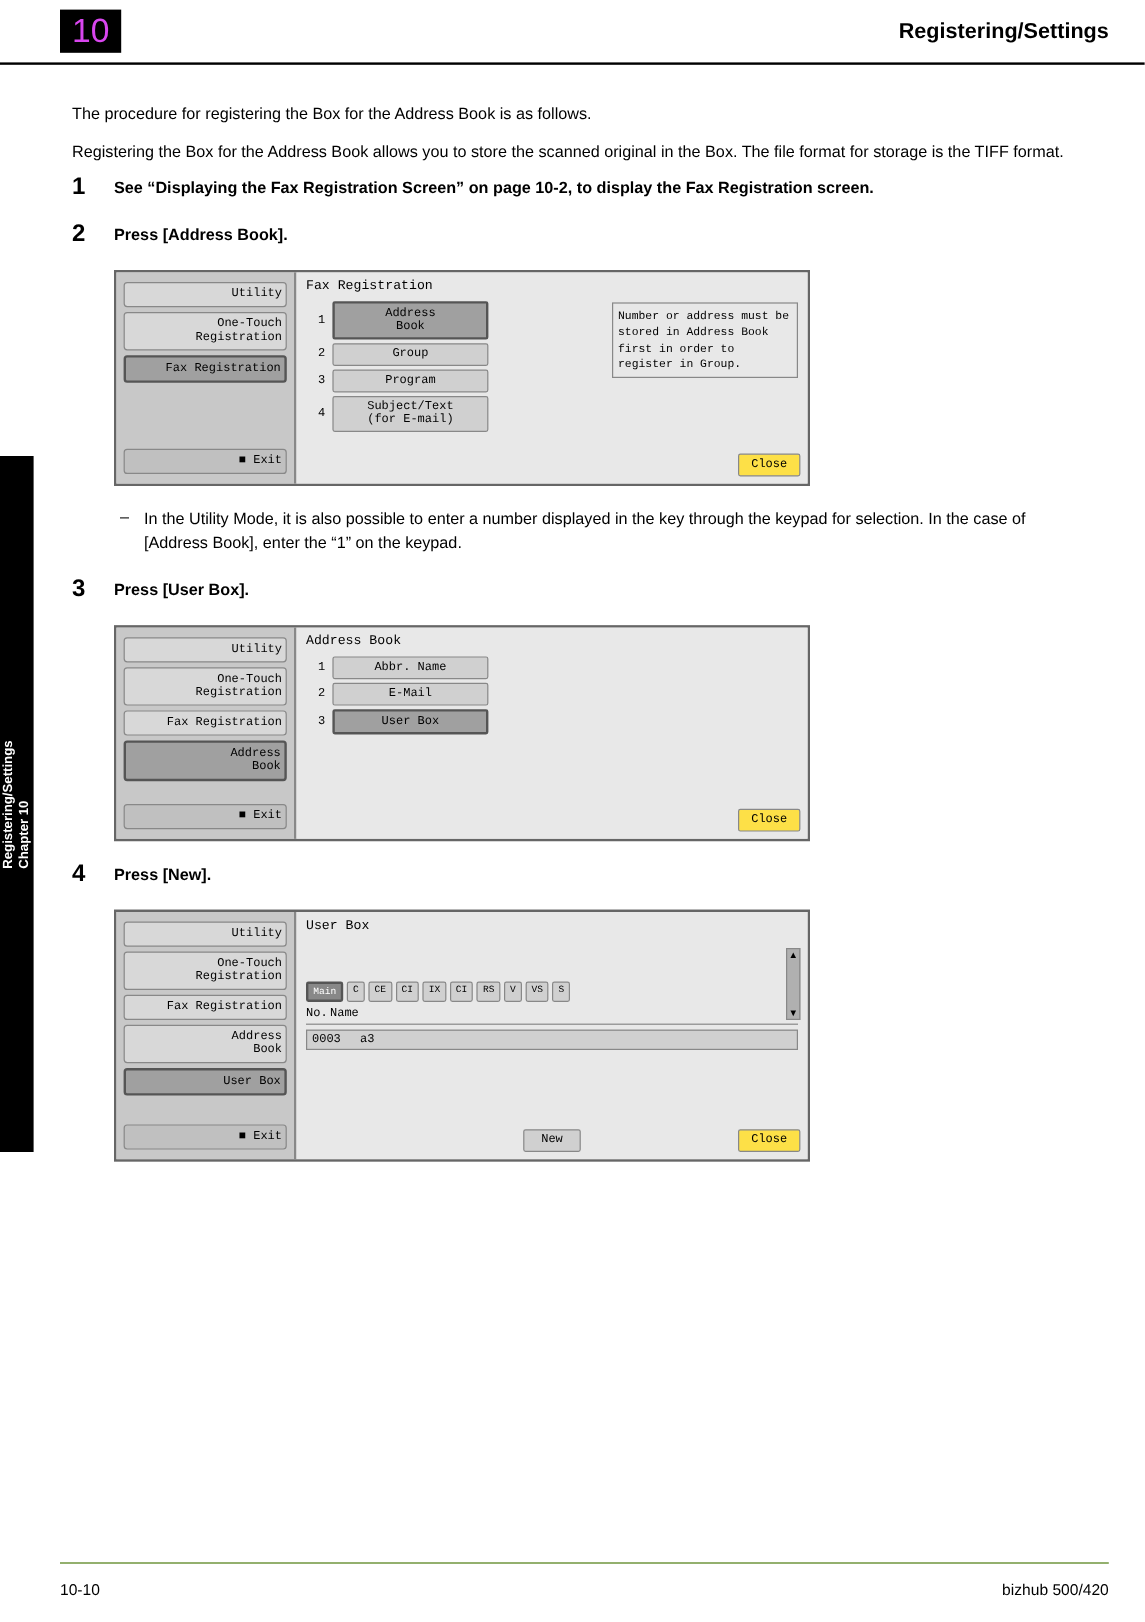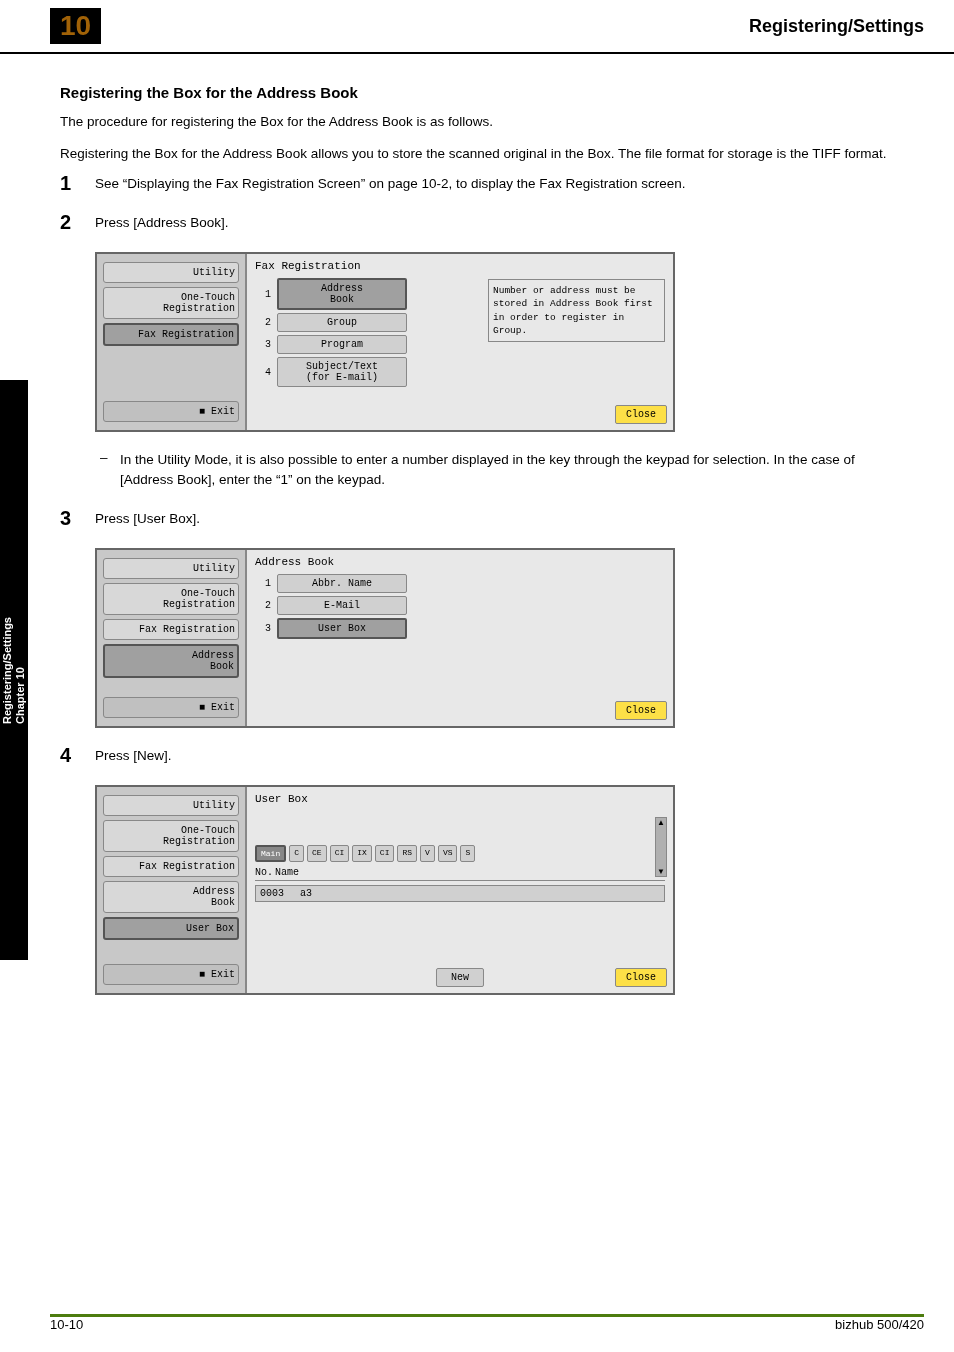--- a/index.html
+++ b/index.html
@@ -39,24 +39,24 @@
     
     .top-header {
       display: flex;
       align-items: center;
       border-bottom: 2px solid #000;
       padding: 8px 30px 8px 50px;
       margin-bottom: 20px;
     }
     .chapter-num {
       font-size: 28px;
-      font-weight: bold;
+      font-weight: normal;
       margin-right: 20px;
       background: #000;
-      color: #a16207;
+      color: #d946ef;
       padding: 2px 10px;
     }
     .header-title {
       font-size: 18px;
       font-weight: bold;
       margin-left: auto;
     }
 
     
     .main-content {
@@ -84,20 +84,21 @@
     .step-num {
       font-size: 20px;
       font-weight: bold;
       min-width: 35px;
       margin-top: -2px;
     }
     .step-text {
       font-size: 13.5px;
       line-height: 1.5;
       flex: 1;
+      font-weight: bold;
     }
 
     
     .dash-note {
       display: flex;
       margin: 10px 0 18px 40px;
       align-items: flex-start;
     }
     .dash-sym {
       min-width: 20px;
@@ -184,21 +185,21 @@
     }
     .menu-label.highlighted {
       background: #a0a0a0;
       border: 2px solid #555;
     }
 
     .note-box {
       position: absolute;
       right: 8px;
       top: 25px;
-      width: 177px;
+      width: 155px;
       background: #e8e8e8;
       border: 1px solid #888;
       font-size: 9.5px;
       font-family: 'Courier New', monospace;
       padding: 4px;
       line-height: 1.4;
     }
 
     .close-btn {
       position: absolute;
@@ -214,22 +215,22 @@
 
     
     .page-footer {
       position: absolute;
       bottom: 20px;
       left: 50px;
       right: 30px;
       display: flex;
       justify-content: space-between;
       font-size: 13px;
-      border-top: 3px solid #4d7c0f;
-      padding-top: 0;
+      border-top: 1px solid #4d7c0f;
+      padding-top: 14px;
     }
 
     
     .userbox-tabs {
       display: flex;
       gap: 3px;
       margin-bottom: 5px;
       flex-wrap: wrap;
       margin-top: 40px;
     }
@@ -309,21 +310,20 @@
 <div class="side-tab">
   <div class="side-tab-text">
     <span>Registering/Settings</span>
     <br>
     <span>Chapter 10</span>
   </div>
 </div>
 
 <div class="main-content">
 
-  <div class="section-title">Registering the Box for the Address Book</div>
 
   <div class="body-text">The procedure for registering the Box for the Address Book is as follows.</div>
   <div class="body-text">Registering the Box for the Address Book allows you to store the scanned original in the Box. The file format for storage is the TIFF format.</div>
 
   <div class="step">
     <div class="step-num">1</div>
     <div class="step-text">See “Displaying the Fax Registration Screen” on page 10-2, to display the Fax Registration screen.</div>
   </div>
 
   <div class="step">

